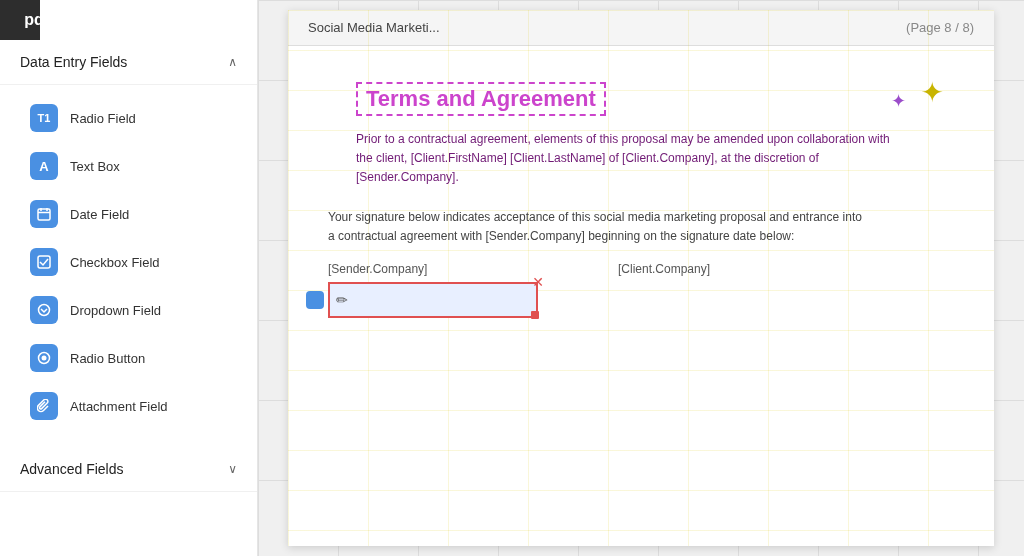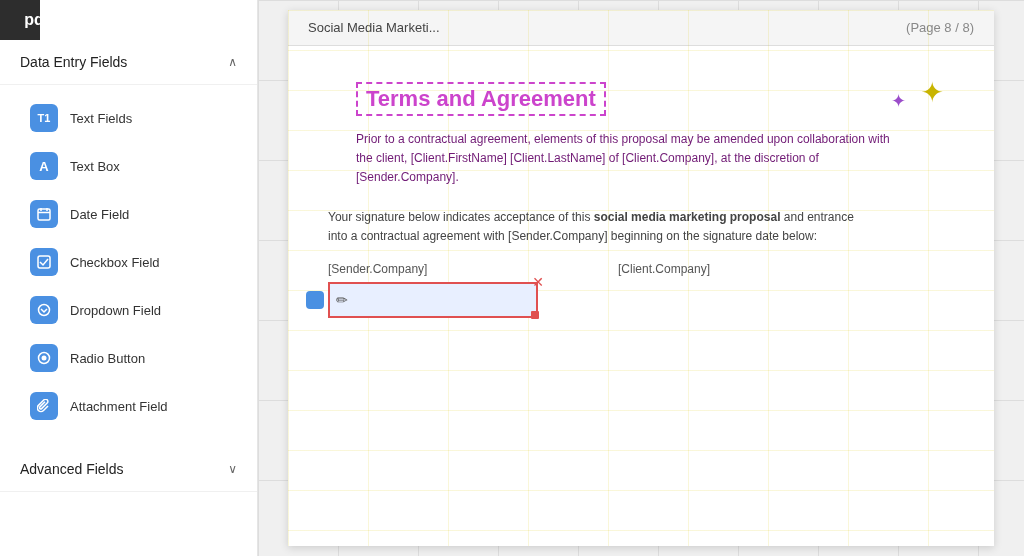--- a/index.html
+++ b/index.html
@@ -202,21 +202,21 @@
     <span class="section-header-title">Data Entry Fields</span>
     <span class="chevron">∧</span>
   </div>
 
   <div class="field-list">
 
     <div class="field-item">
       <div class="field-icon blue">
         <span style="font-size:11px;font-weight:bold;">T1</span>
       </div>
-      <span class="field-label">Text Fields</span>
+      <span class="field-label">Radio Field</span>
     </div>
 
     <div class="field-item">
       <div class="field-icon blue">
         <span style="font-size:13px;font-weight:bold;">A</span>
       </div>
       <span class="field-label">Text Box</span>
     </div>
 
     <div class="field-item">
@@ -299,21 +299,21 @@
 
       <div style="margin-top:16px;margin-left:28px;">
         <div style="display:inline-block;border:2px dashed #cc44cc;padding:2px 8px;margin-bottom:14px;">
           <span style="font-size:22px;font-weight:700;color:#cc44cc;">Terms and Agreement</span>
         </div>
         <p class="section-body" style="font-size:12px;color:#701a75;line-height:1.6;max-width:540px;">Prior to a contractual agreement, elements of this proposal may be amended upon collaboration with the client, [Client.FirstName] [Client.LastName] of [Client.Company], at the discretion of [Sender.Company].</p>
       </div>
 
       <div style="margin-top:10px;">
         <p class="acceptance-body" style="font-size:12px;color:#444;line-height:1.6;max-width:540px;">
-          <span>Your signature below indicates acceptance of this </span><span style="font-weight:700;">social media marketing proposal</span><span> and entrance into a contractual agreement with [Sender.Company] beginning on the signature date below:</span>
+          <span>Your signature below indicates acceptance of this </span><span style="font-weight:400;">social media marketing proposal</span><span> and entrance into a contractual agreement with [Sender.Company] beginning on the signature date below:</span>
         </p>
       </div>
 
       <div class="signatures-row" style="display:flex;gap:80px;margin-top:16px;align-items:flex-start;">
 
         <div>
           <div class="sig-label" style="font-size:12px;color:#555;margin-bottom:6px;">[Sender.Company]</div>
           
           <div style="position:relative;display:inline-flex;align-items:center;">
             <div style="width:18px;height:18px;background:#4a90e2;border-radius:4px;position:absolute;left:-22px;top:50%;transform:translateY(-50%);"></div>

